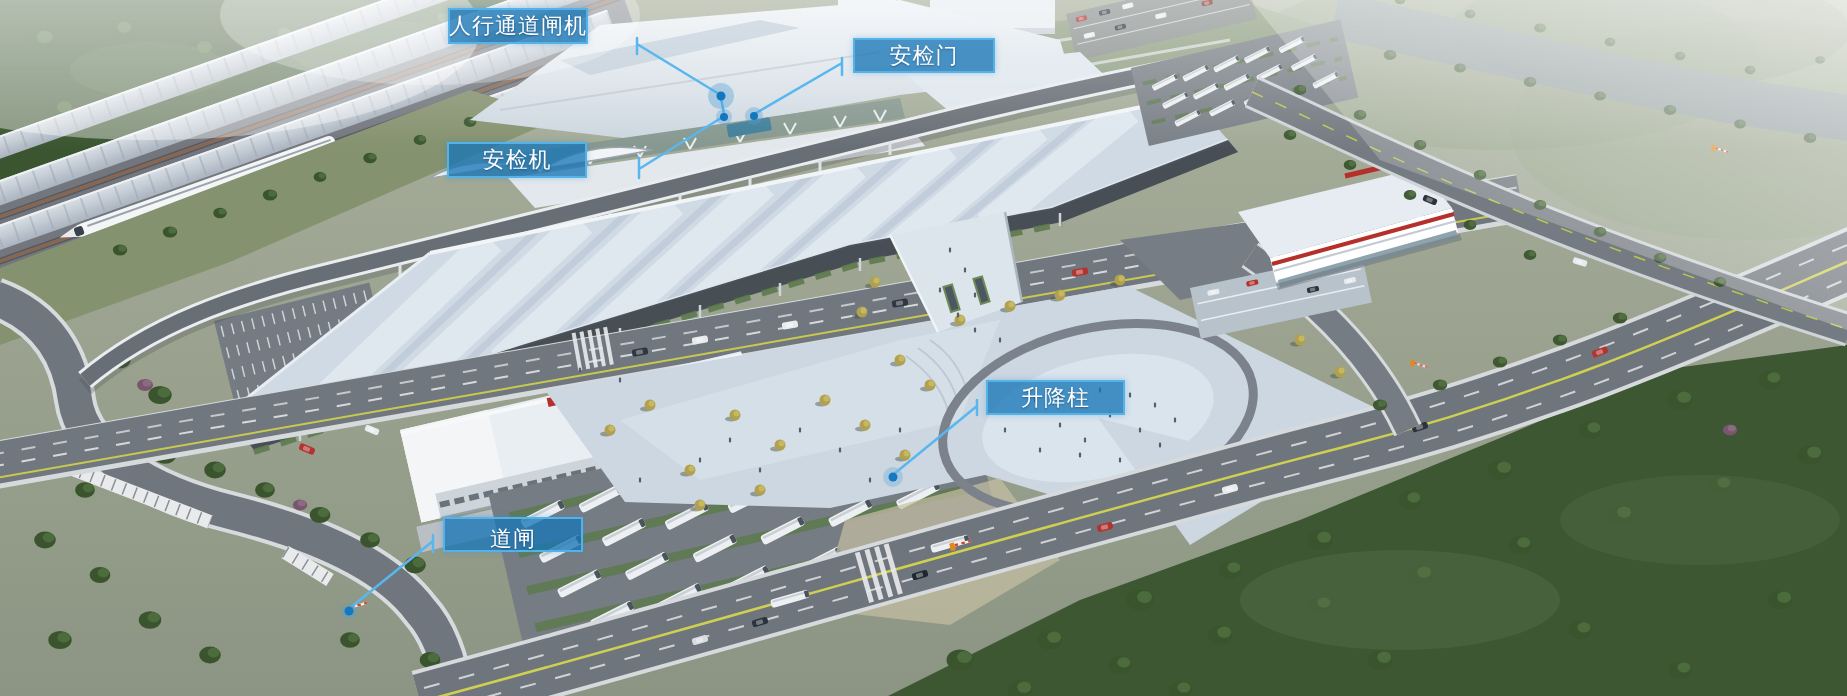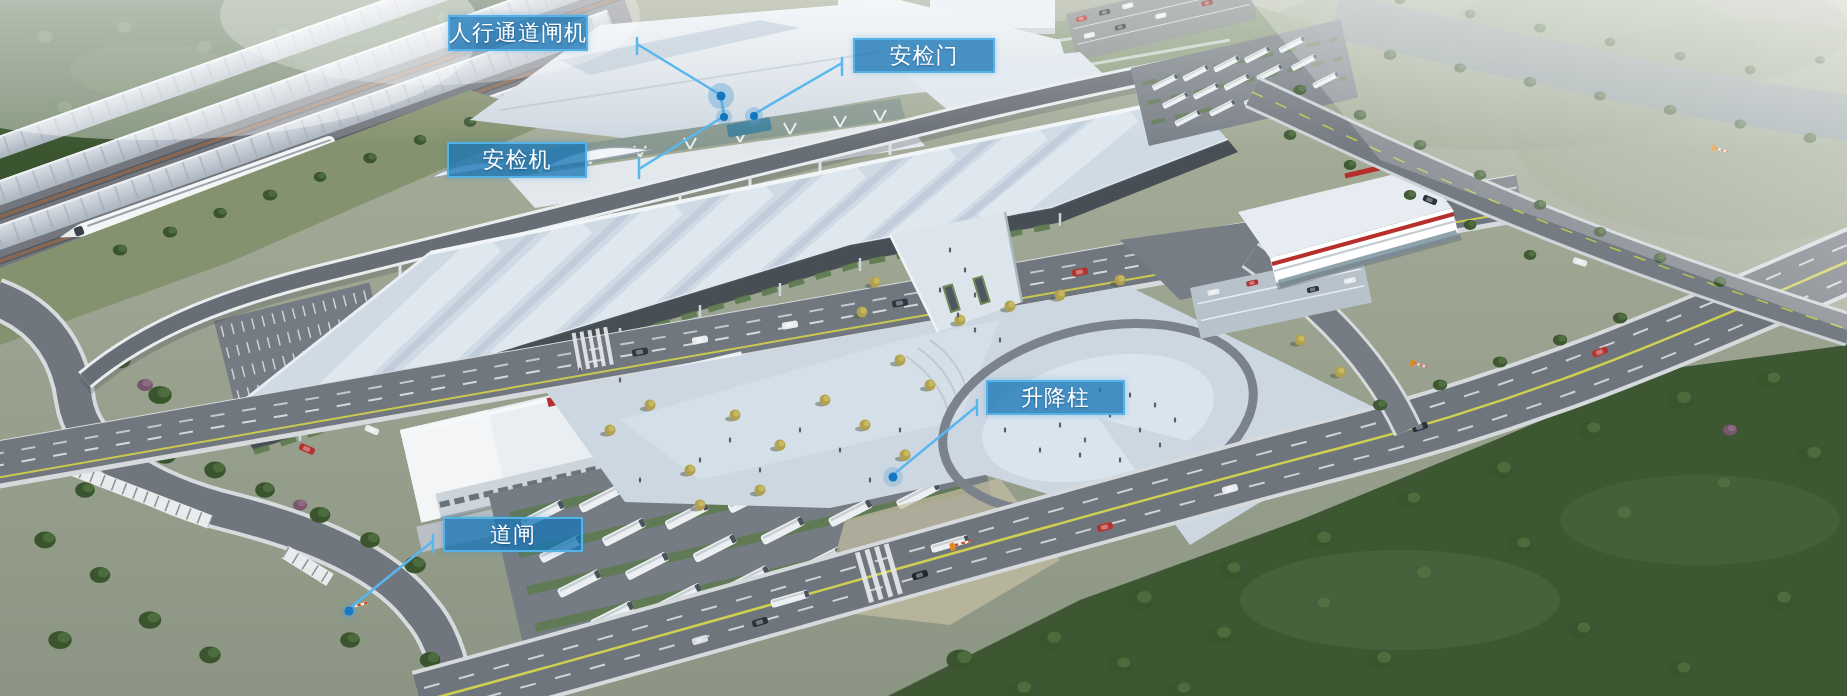--- a/index.html
+++ b/index.html
@@ -607,29 +607,29 @@
         <circle cx="724" cy="117" r="4" fill="#1277be"></circle>
     <circle cx="754" cy="116" r="9" fill="#4f9fd4" opacity=".35"></circle>
         <circle cx="754" cy="116" r="4" fill="#1277be"></circle>
     <circle cx="893" cy="477" r="10" fill="#7fb3d8" opacity=".45"></circle>
         <circle cx="893" cy="477" r="4.5" fill="#1478c2"></circle>
     <circle cx="349" cy="611" r="8" fill="#4f9fd4" opacity=".4"></circle>
         <circle cx="349" cy="611" r="4.5" fill="#1478c2"></circle>
   </g>
 </svg>
 
-<div class="callout" style="left:448px;top:15px;width:140px;height:36px;">
+<div class="callout" style="left:448px;top:8px;width:140px;height:36px;">
   <span>人行通道闸机</span>
 </div>
 <div class="callout" style="left:853px;top:38px;width:142px;height:35px;text-align:right;">
   <span>安检门</span>
 </div>
 <div class="callout" style="left:447px;top:142px;width:140px;height:36px;">
   <span>安检机</span>
 </div>
 <div class="callout" style="left:986px;top:380px;width:139px;height:35px;text-align:right;">
   <span>升降柱</span>
 </div>
-<div class="callout" style="left:443px;top:517px;width:140px;height:35px;">
+<div class="callout" style="left:443px;top:517px;width:140px;height:35px;align-items:flex-end;">
   <span>道闸</span>
 </div>
 
 </div>
 
 </body></html>

